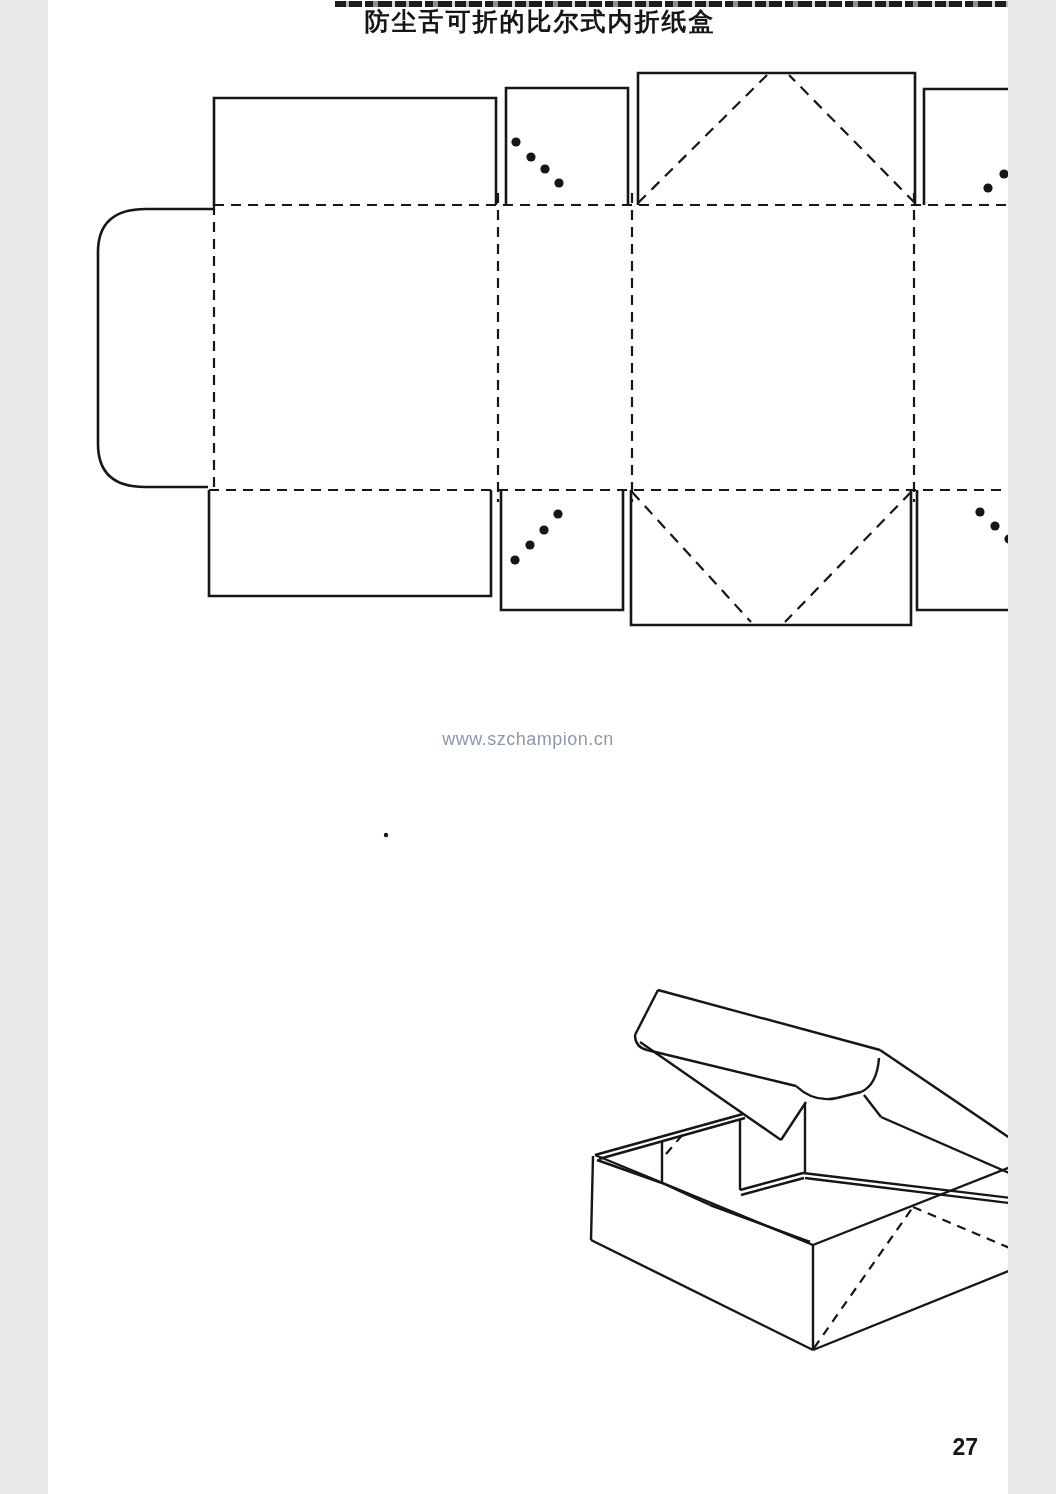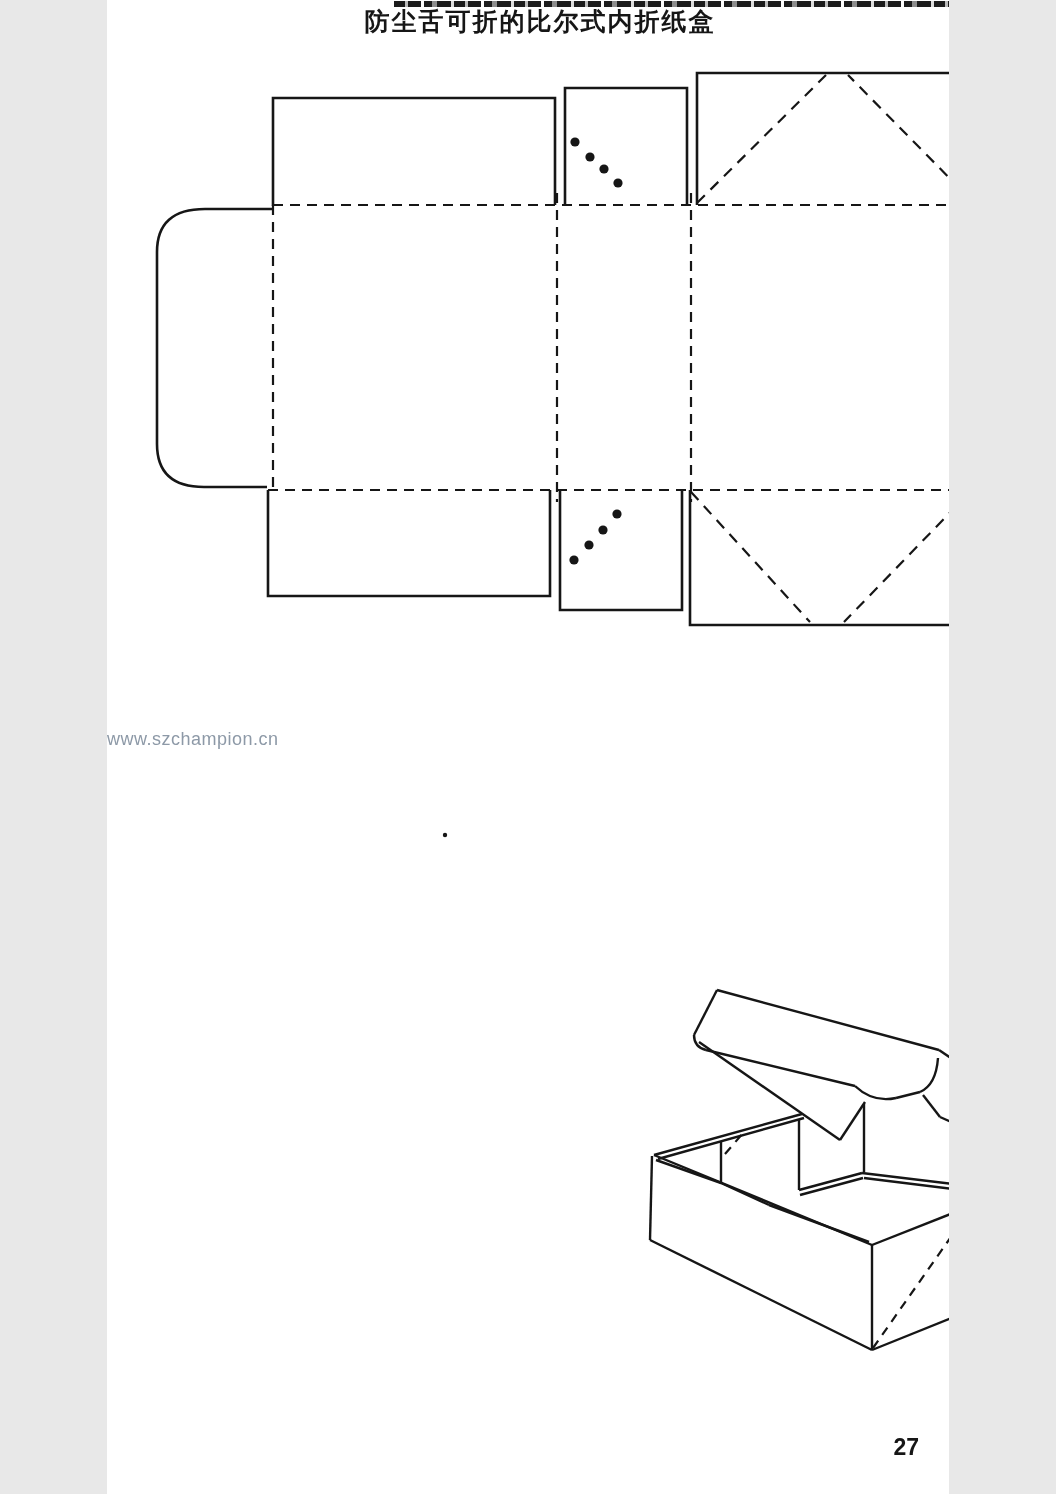--- a/index.html
+++ b/index.html
@@ -4,21 +4,21 @@
 <style>
   :root{
     --ink:#161616;
     --paper:#ffffff;
     --watermark-gray:#8d99a7;
     --rule-dark:#1c1c1c;
   }
   html,body{margin:0;padding:0;background:#e8e8e8;}
   .page{
     position:relative;
-    width:842px;height:1494px;
+    width:960px;height:1494px;
     margin:0 auto;
     background:var(--paper);
     overflow:hidden;
     font-family:"Liberation Sans", sans-serif;
     color:var(--ink);
   }
   .top-rule{
     position:absolute;left:287px;top:1px;width:759px;height:6px;
     background-image:
       repeating-linear-gradient(90deg,
@@ -31,21 +31,21 @@
     position:absolute;left:0;right:0;top:7px;
     text-align:center;
     transform:translateX(12px);
     font-size:25px;line-height:28px;
     font-weight:700;
     letter-spacing:2px;
     font-family:"Liberation Sans","DejaVu Sans",sans-serif;
   }
   .watermark{
     position:absolute;left:0;right:0;top:729px;
-    text-align:left;
+    text-align:center;
     font-size:18px;
     letter-spacing:.5px;
     color:var(--watermark-gray);
     font-family:"Liberation Sans","DejaVu Sans",sans-serif;
   }
   .page-number{
     position:absolute;top:1434px;right:30px;
     font-size:23px;font-weight:700;
     font-family:"Liberation Sans","DejaVu Sans",sans-serif;
   }

